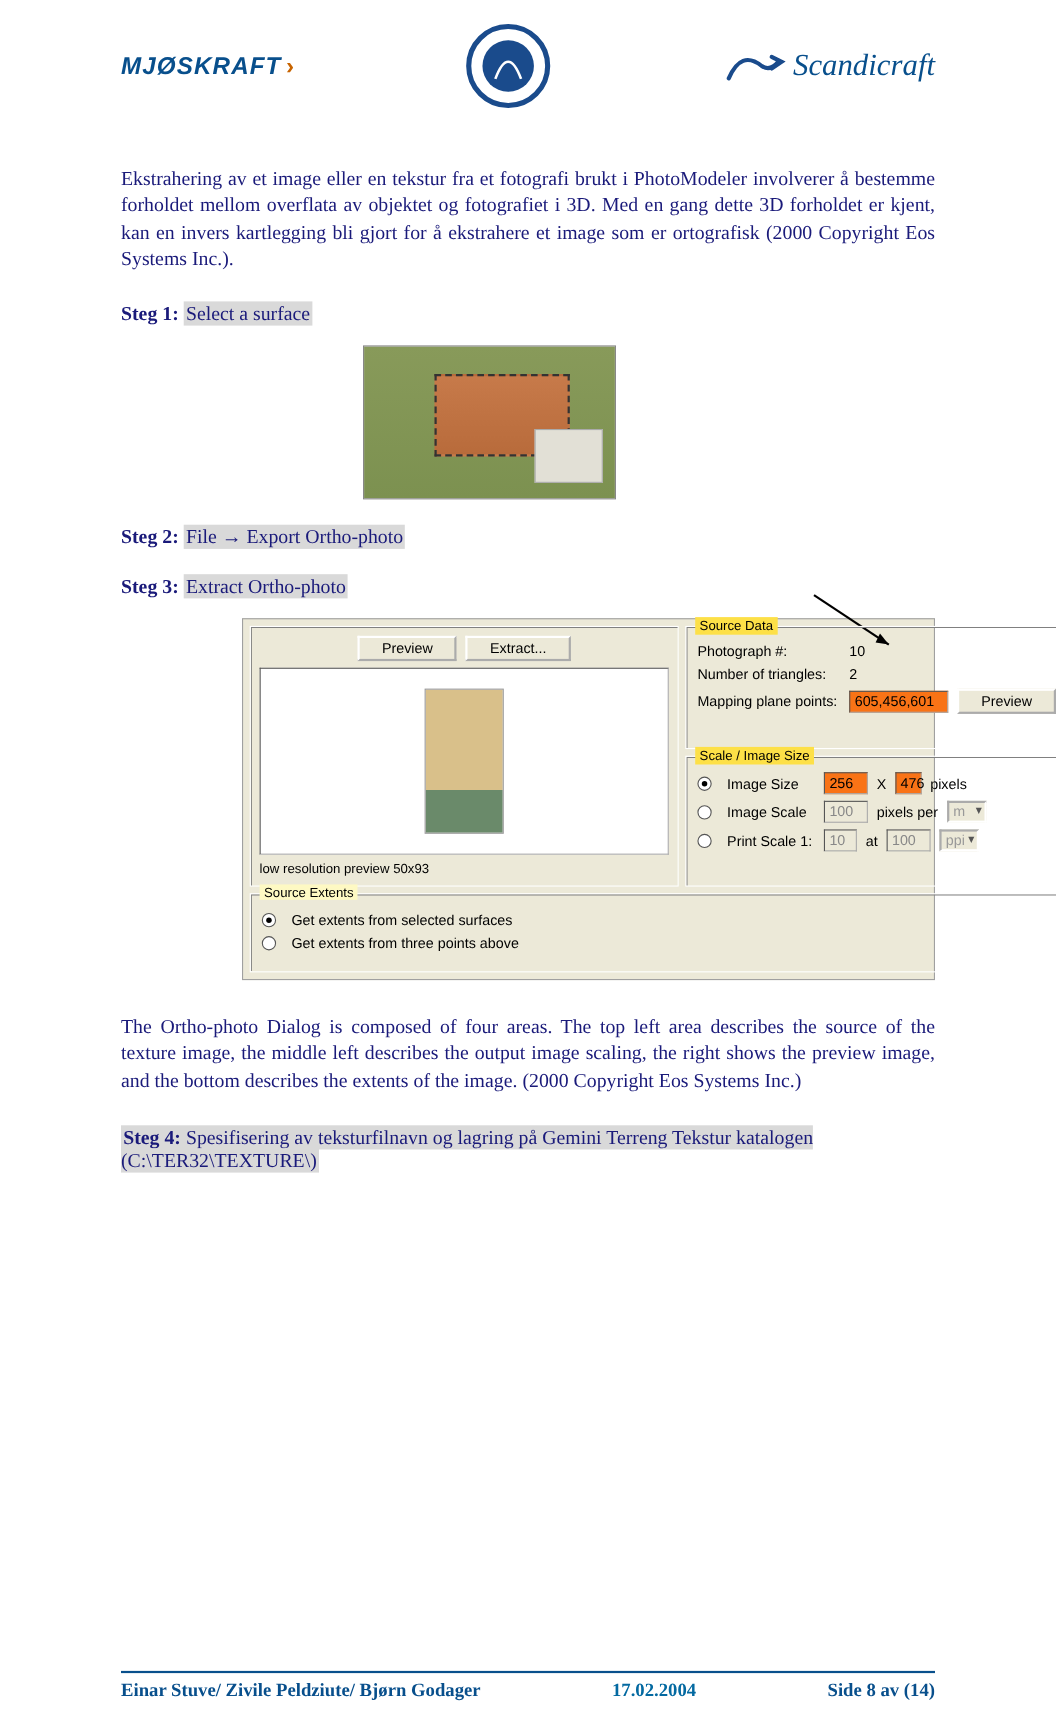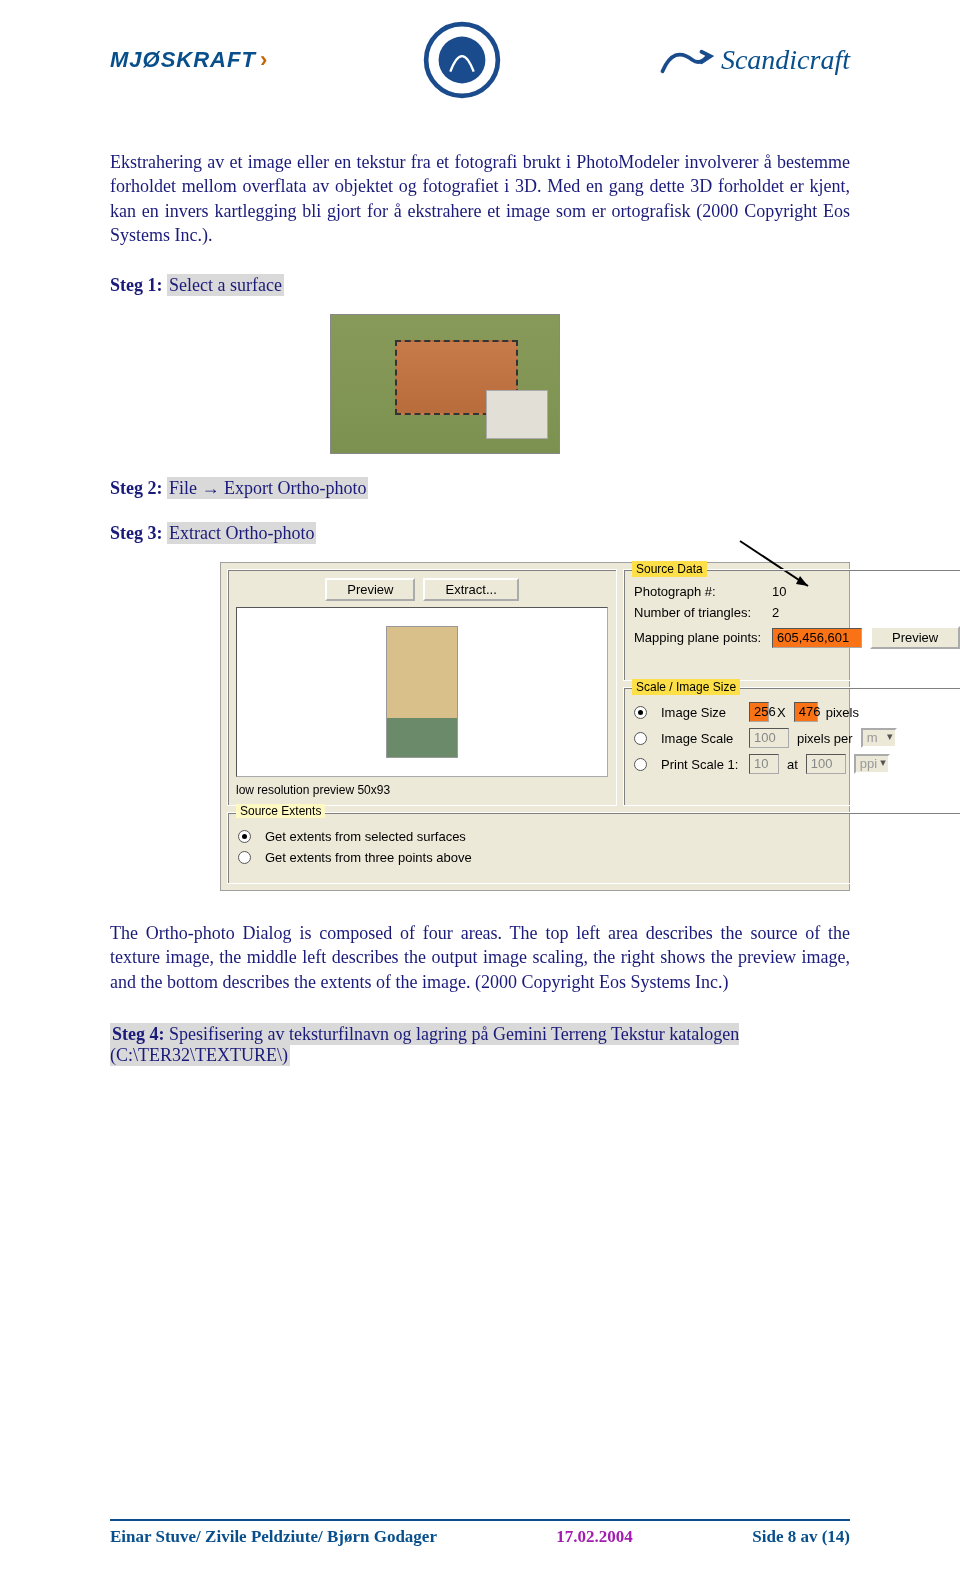--- a/index.html
+++ b/index.html
@@ -176,21 +176,21 @@
     left: 110px; right: 110px;
     bottom: 28px;
     border-top: 2px solid #084f8c;
     padding-top: 6px;
     font-family: "Times New Roman", serif;
     font-size: 17px;
     display: flex; justify-content: space-between;
     color: #084f8c;
     font-weight: bold;
   }
-  .footer .date { color: #a21caf; }
+  .footer .date { color: #0369a1; }
   .steg4 { margin-top: 30px; }
 </style>
 </head>
 <body>
 
 <div class="header">
   <div class="logo-left">
     <span>MJØSKRAFT</span><span class="chev">›</span>
   </div>
   <div class="logo-center">
@@ -264,21 +264,21 @@
           <div class="thumb"></div>
         </div>
         <div class="preview-caption">low resolution preview  50x93</div>
       </div>
 
       <div class="fieldset">
         <div class="legend">Scale / Image Size</div>
         <div class="row">
           <span class="radio sel"></span>
           <span class="lbl-s">Image Size</span>
-          <span class="inp" style="width:20px">256</span>
+          <span class="inp" style="width:40px">256</span>
           <span>X</span>
           <span class="inp" style="width:24px">476</span>
           <span>pixels</span>
         </div>
         <div class="row">
           <span class="radio"></span>
           <span class="lbl-s">Image Scale</span>
           <span class="inp dis" style="width:40px">100</span>
           <span>pixels per</span>
           <span class="dd dis" style="width:36px">m</span>

